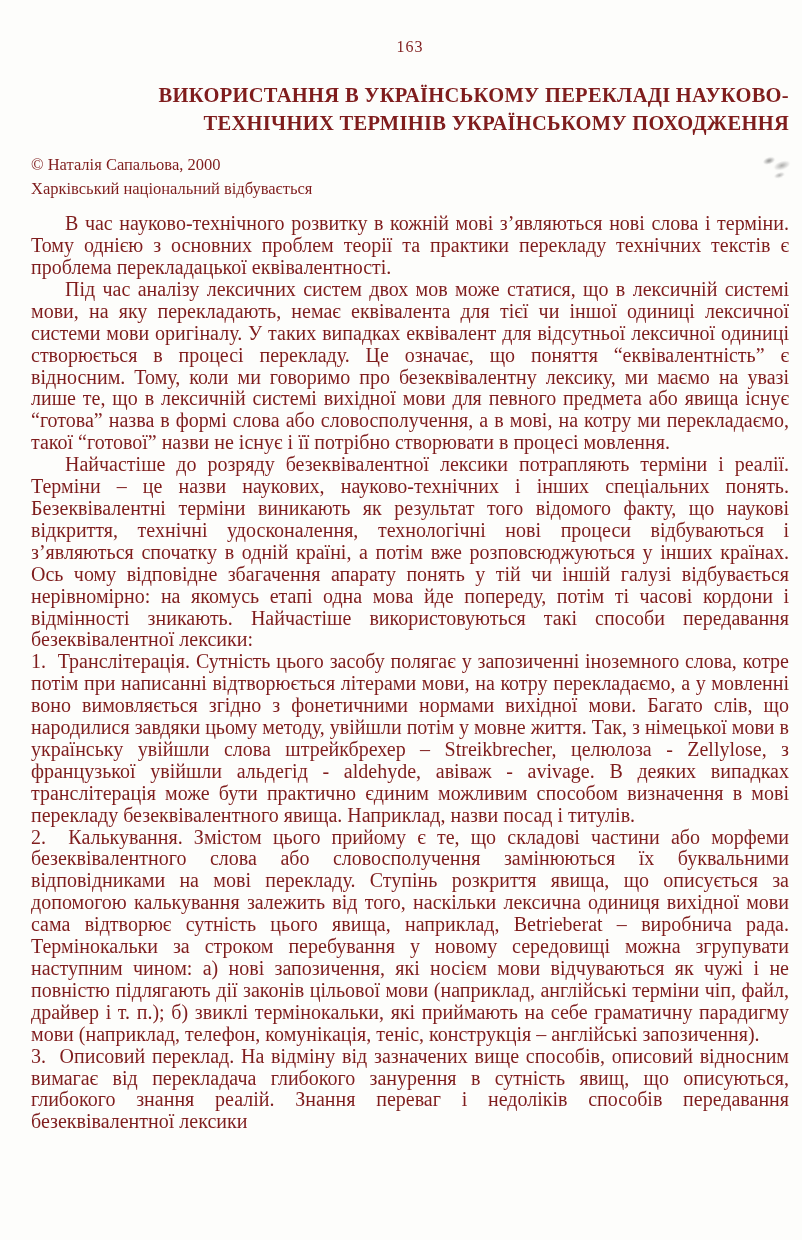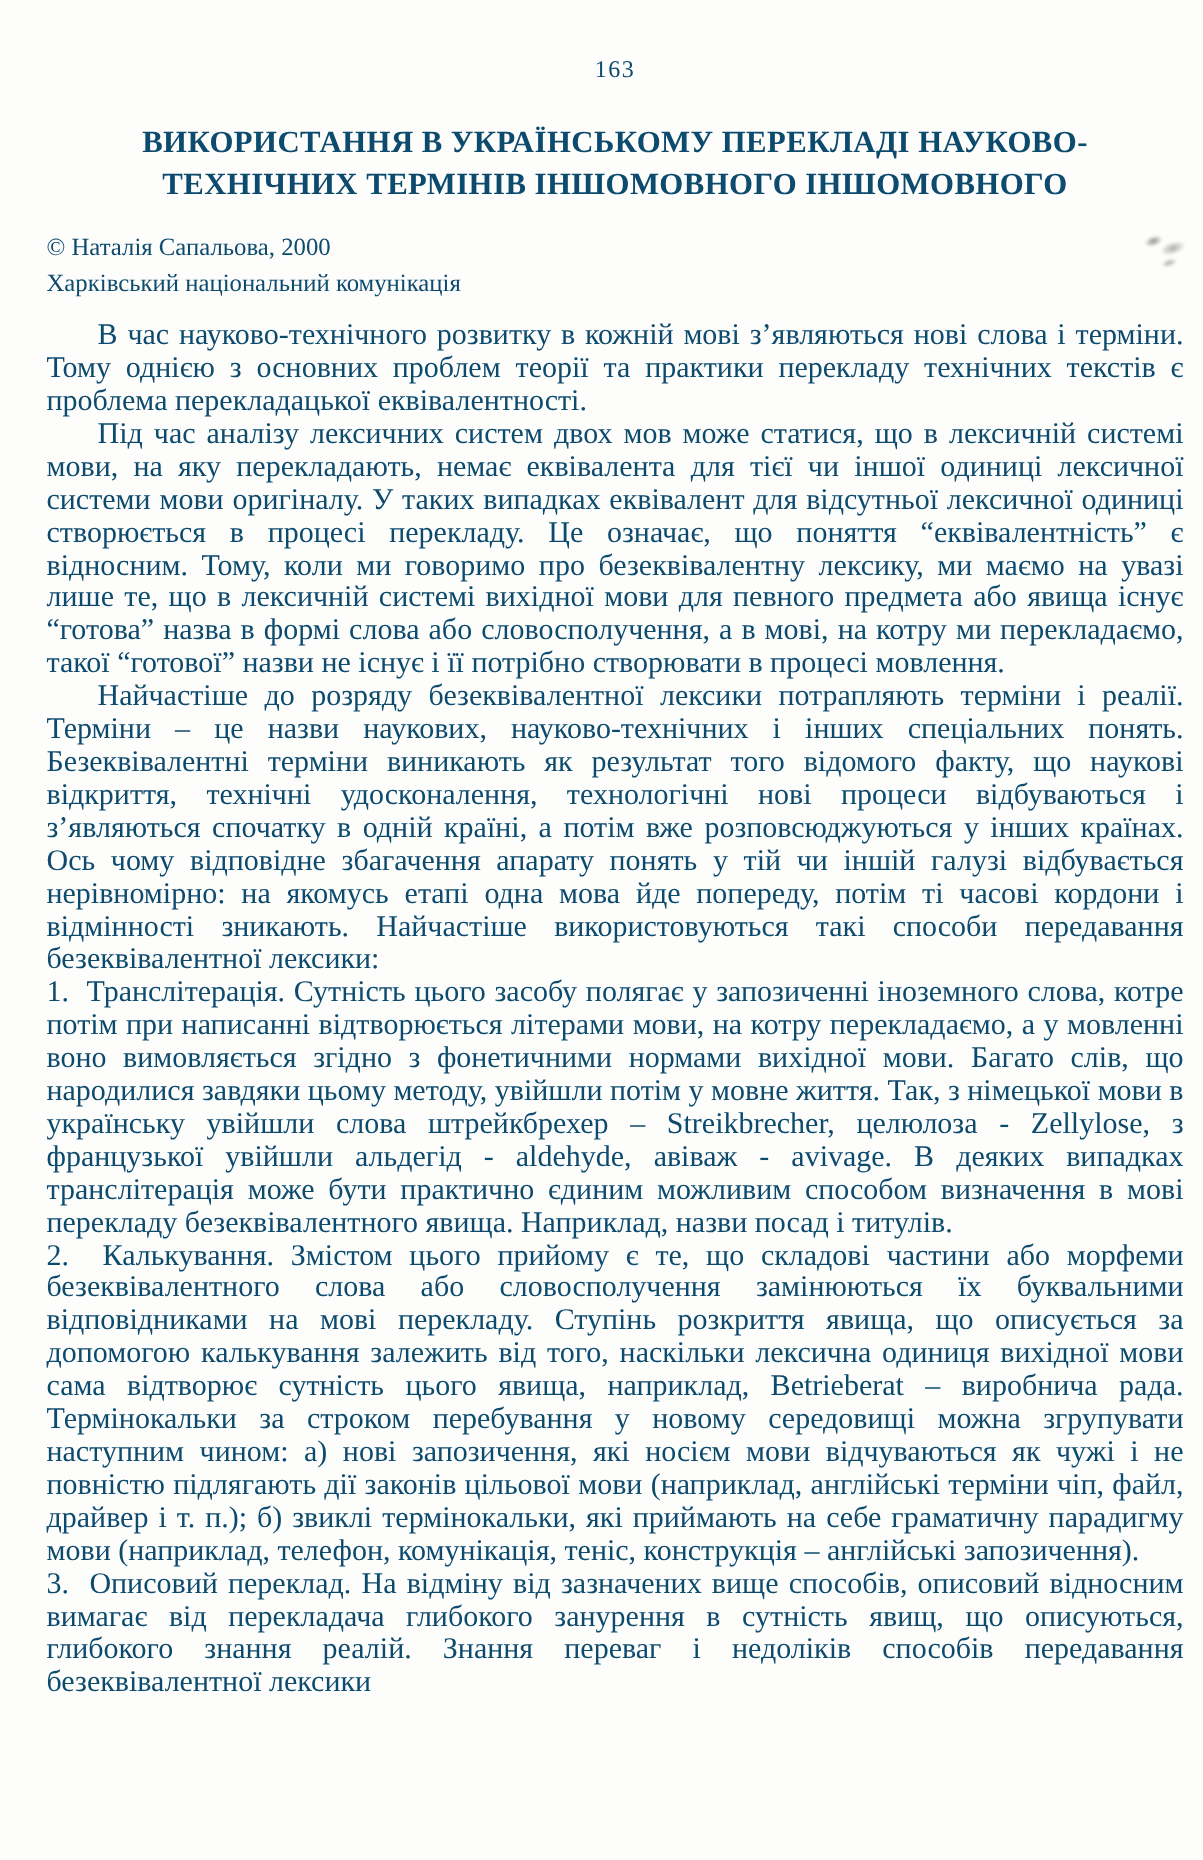--- a/index.html
+++ b/index.html
@@ -5,32 +5,32 @@
   html, body { margin: 0; padding: 0; background: #f2f2ee; }
   .page {
     position: relative;
     width: 802px;
     height: 1240px;
     margin: 0 auto;
     background: #fdfdfb;
     box-sizing: border-box;
     padding: 38px 13px 0 31px;
     font-family: "Liberation Serif", "DejaVu Serif", serif;
-    color: #0c4a6e;
+    color: #7f1d1d;
     overflow: hidden;
   }
   .page-number {
     text-align: center;
     font-size: 16px;
     letter-spacing: 1px;
     margin-bottom: 26px;
   }
   .title {
     margin: 0 0 16px 0;
-    text-align: center;
+    text-align: right;
     font-size: 20.5px;
     font-weight: bold;
     line-height: 1.35;
     letter-spacing: 0.3px;
   }
   .copyright {
     font-weight: normal;
     font-size: 16.5px;
     line-height: 1.45;
   }
@@ -64,26 +64,26 @@
   }
 </style>
 </head>
 <body>
 
 <div class="page">
   <div class="page-number">163</div>
 
   <h1 class="title">
     <span>ВИКОРИСТАННЯ В УКРАЇНСЬКОМУ ПЕРЕКЛАДІ НАУКОВО-</span><br>
-    <span>ТЕХНІЧНИХ ТЕРМІНІВ ІНШОМОВНОГО ІНШОМОВНОГО</span>
+    <span>ТЕХНІЧНИХ ТЕРМІНІВ УКРАЇНСЬКОМУ ПОХОДЖЕННЯ</span>
   </h1>
 
   <div class="copyright">© Наталія Сапальова, 2000</div>
 
-  <div class="affiliation">Харківський національний комунікація</div>
+  <div class="affiliation">Харківський національний відбувається</div>
 
   <div class="body-text" id="article-body">
       <p class="indent"><span>В час науково-технічного розвитку  в кожній мові з’являються нові слова і терміни. Тому однією з основних проблем теорії та практики перекладу технічних текстів є проблема перекладацької еквівалентності.</span></p>
       <p class="indent"><span>Під час аналізу лексичних систем двох мов може статися, що в лексичній системі мови, на яку перекладають, немає еквівалента для тієї чи іншої одиниці лексичної системи мови оригіналу. У таких випадках еквівалент для відсутньої лексичної одиниці створюється в процесі перекладу. Це означає, що поняття “еквівалентність” є відносним. Тому, коли ми говоримо про безеквівалентну лексику, ми маємо на увазі лише те, що в лексичній системі вихідної мови для певного предмета або явища існує “готова” назва в формі слова або словосполучення, а в мові, на котру ми перекладаємо, такої “готової” назви не існує і її потрібно створювати в процесі мовлення.</span></p>
       <p class="indent"><span>Найчастіше до розряду безеквівалентної лексики потрапляють терміни і реалії. Терміни – це назви наукових, науково-технічних і інших спеціальних понять. Безеквівалентні терміни виникають як результат того відомого факту, що наукові відкриття, технічні удосконалення, технологічні нові процеси відбуваються і з’являються спочатку в одній країні, а потім вже розповсюджуються у інших країнах. Ось чому відповідне збагачення апарату понять у тій чи іншій галузі відбувається нерівномірно: на якомусь етапі одна мова йде попереду, потім ті часові кордони і відмінності зникають. Найчастіше використовуються такі способи передавання безеквівалентної лексики:</span></p>
       <p class=""><span class="b">1.&nbsp;&nbsp;Транслітерація.</span><span> Сутність цього засобу полягає у запозиченні іноземного слова, котре потім при написанні відтворюється літерами мови, на котру перекладаємо, а у мовленні воно вимовляється згідно з фонетичними нормами вихідної мови. Багато слів, що народилися завдяки цьому методу, увійшли потім у мовне життя. Так, з німецької мови в українську увійшли слова </span><span class="i">штрейкбрехер</span><span> – Streikbrecher, </span><span class="i">целюлоза</span><span> - Zellylose, з французької увійшли </span><span class="i">альдегід</span><span> - aldehyde, </span><span class="i">авіваж</span><span> - avivage. В деяких випадках транслітерація може бути практично єдиним можливим способом визначення в мові перекладу безеквівалентного явища. Наприклад, назви посад і титулів.</span></p>
       <p class=""><span class="b">2.&nbsp;&nbsp;Калькування.</span><span> Змістом цього прийому є те, що складові частини або морфеми безеквівалентного слова або словосполучення замінюються їх буквальними відповідниками на мові перекладу. Ступінь розкриття явища, що описується за допомогою калькування залежить від того, наскільки лексична одиниця вихідної мови сама відтворює сутність цього явища, наприклад, Betrieberat – </span><span class="i">виробнича рада.</span><span> Термінокальки за строком перебування у новому середовищі можна згрупувати наступним чином: а) нові запозичення, які носієм мови відчуваються як чужі і не повністю підлягають дії законів цільової мови (наприклад, англійські терміни </span><span class="i">чіп, файл, драйвер</span><span> і т. п.); б) звиклі термінокальки, які приймають на себе граматичну парадигму мови (наприклад, </span><span class="i">телефон, комунікація, теніс, конструкція</span><span> – англійські запозичення).</span></p>
       <p class=""><span class="b">3.&nbsp;&nbsp;Описовий переклад.</span><span> На відміну від зазначених вище способів, описовий відносним вимагає від перекладача глибокого занурення в сутність явищ, що описуються, глибокого знання реалій. Знання переваг і недоліків способів передавання безеквівалентної лексики</span></p>
     </div>
 

